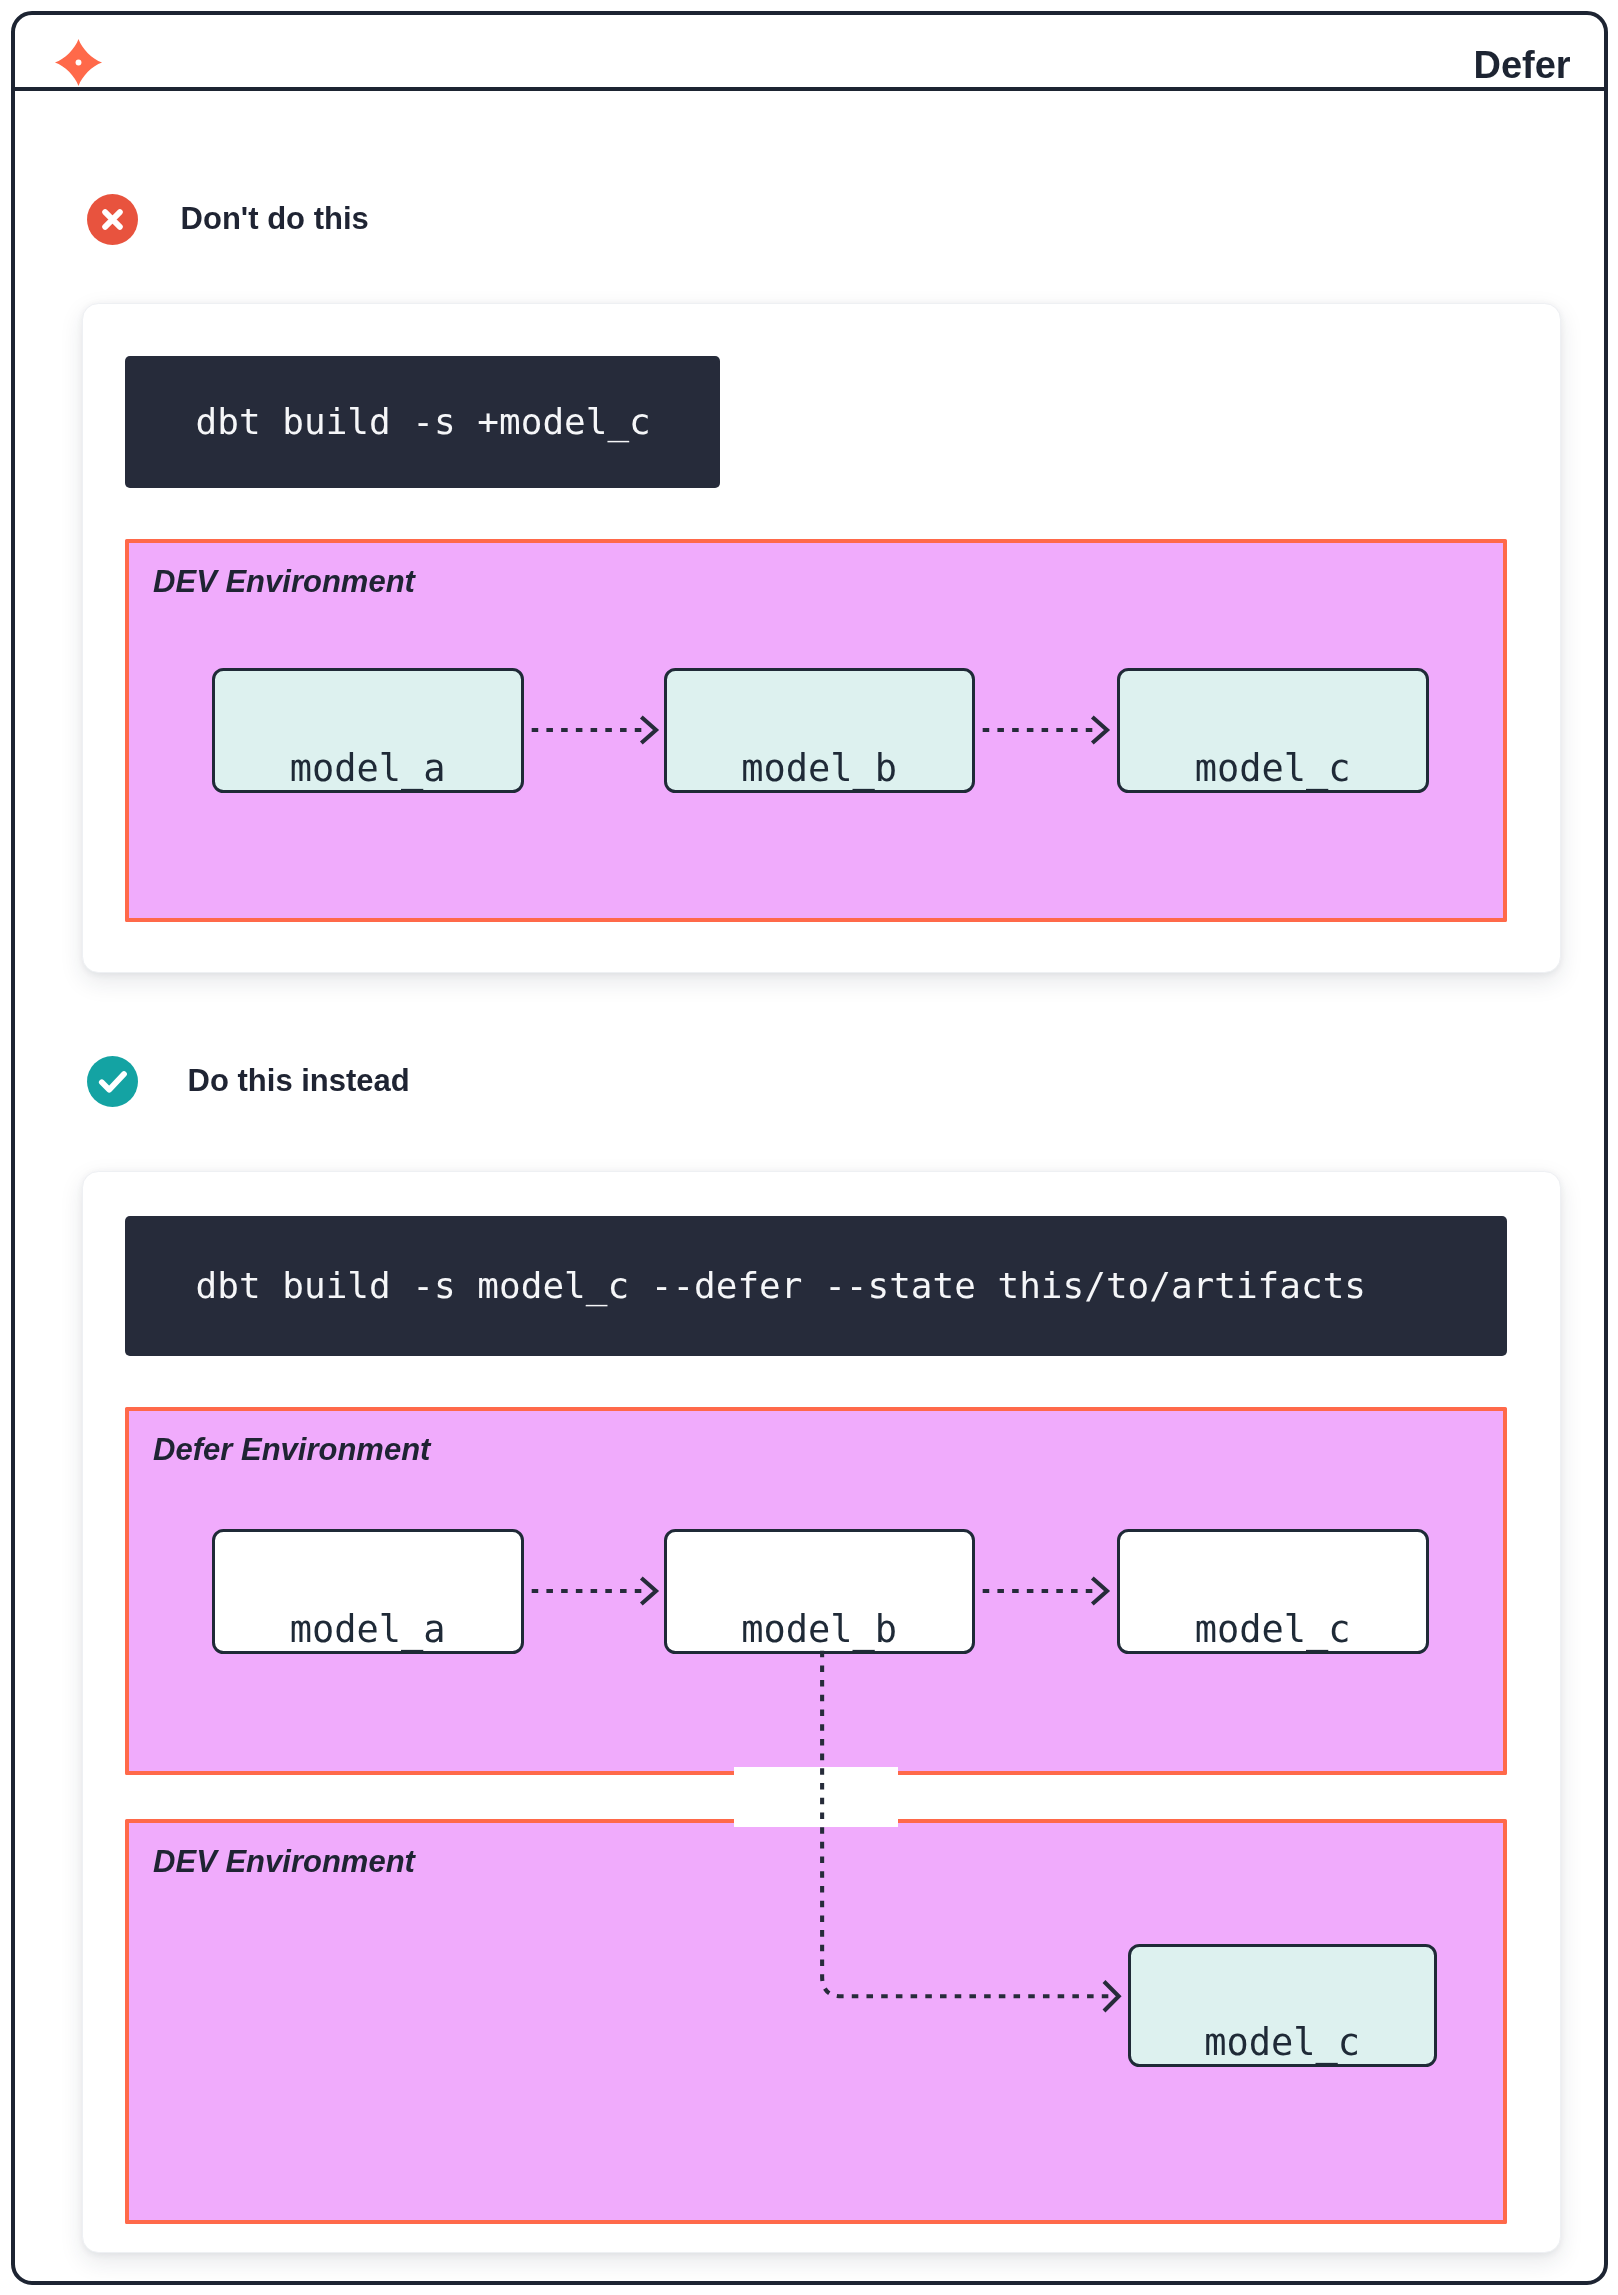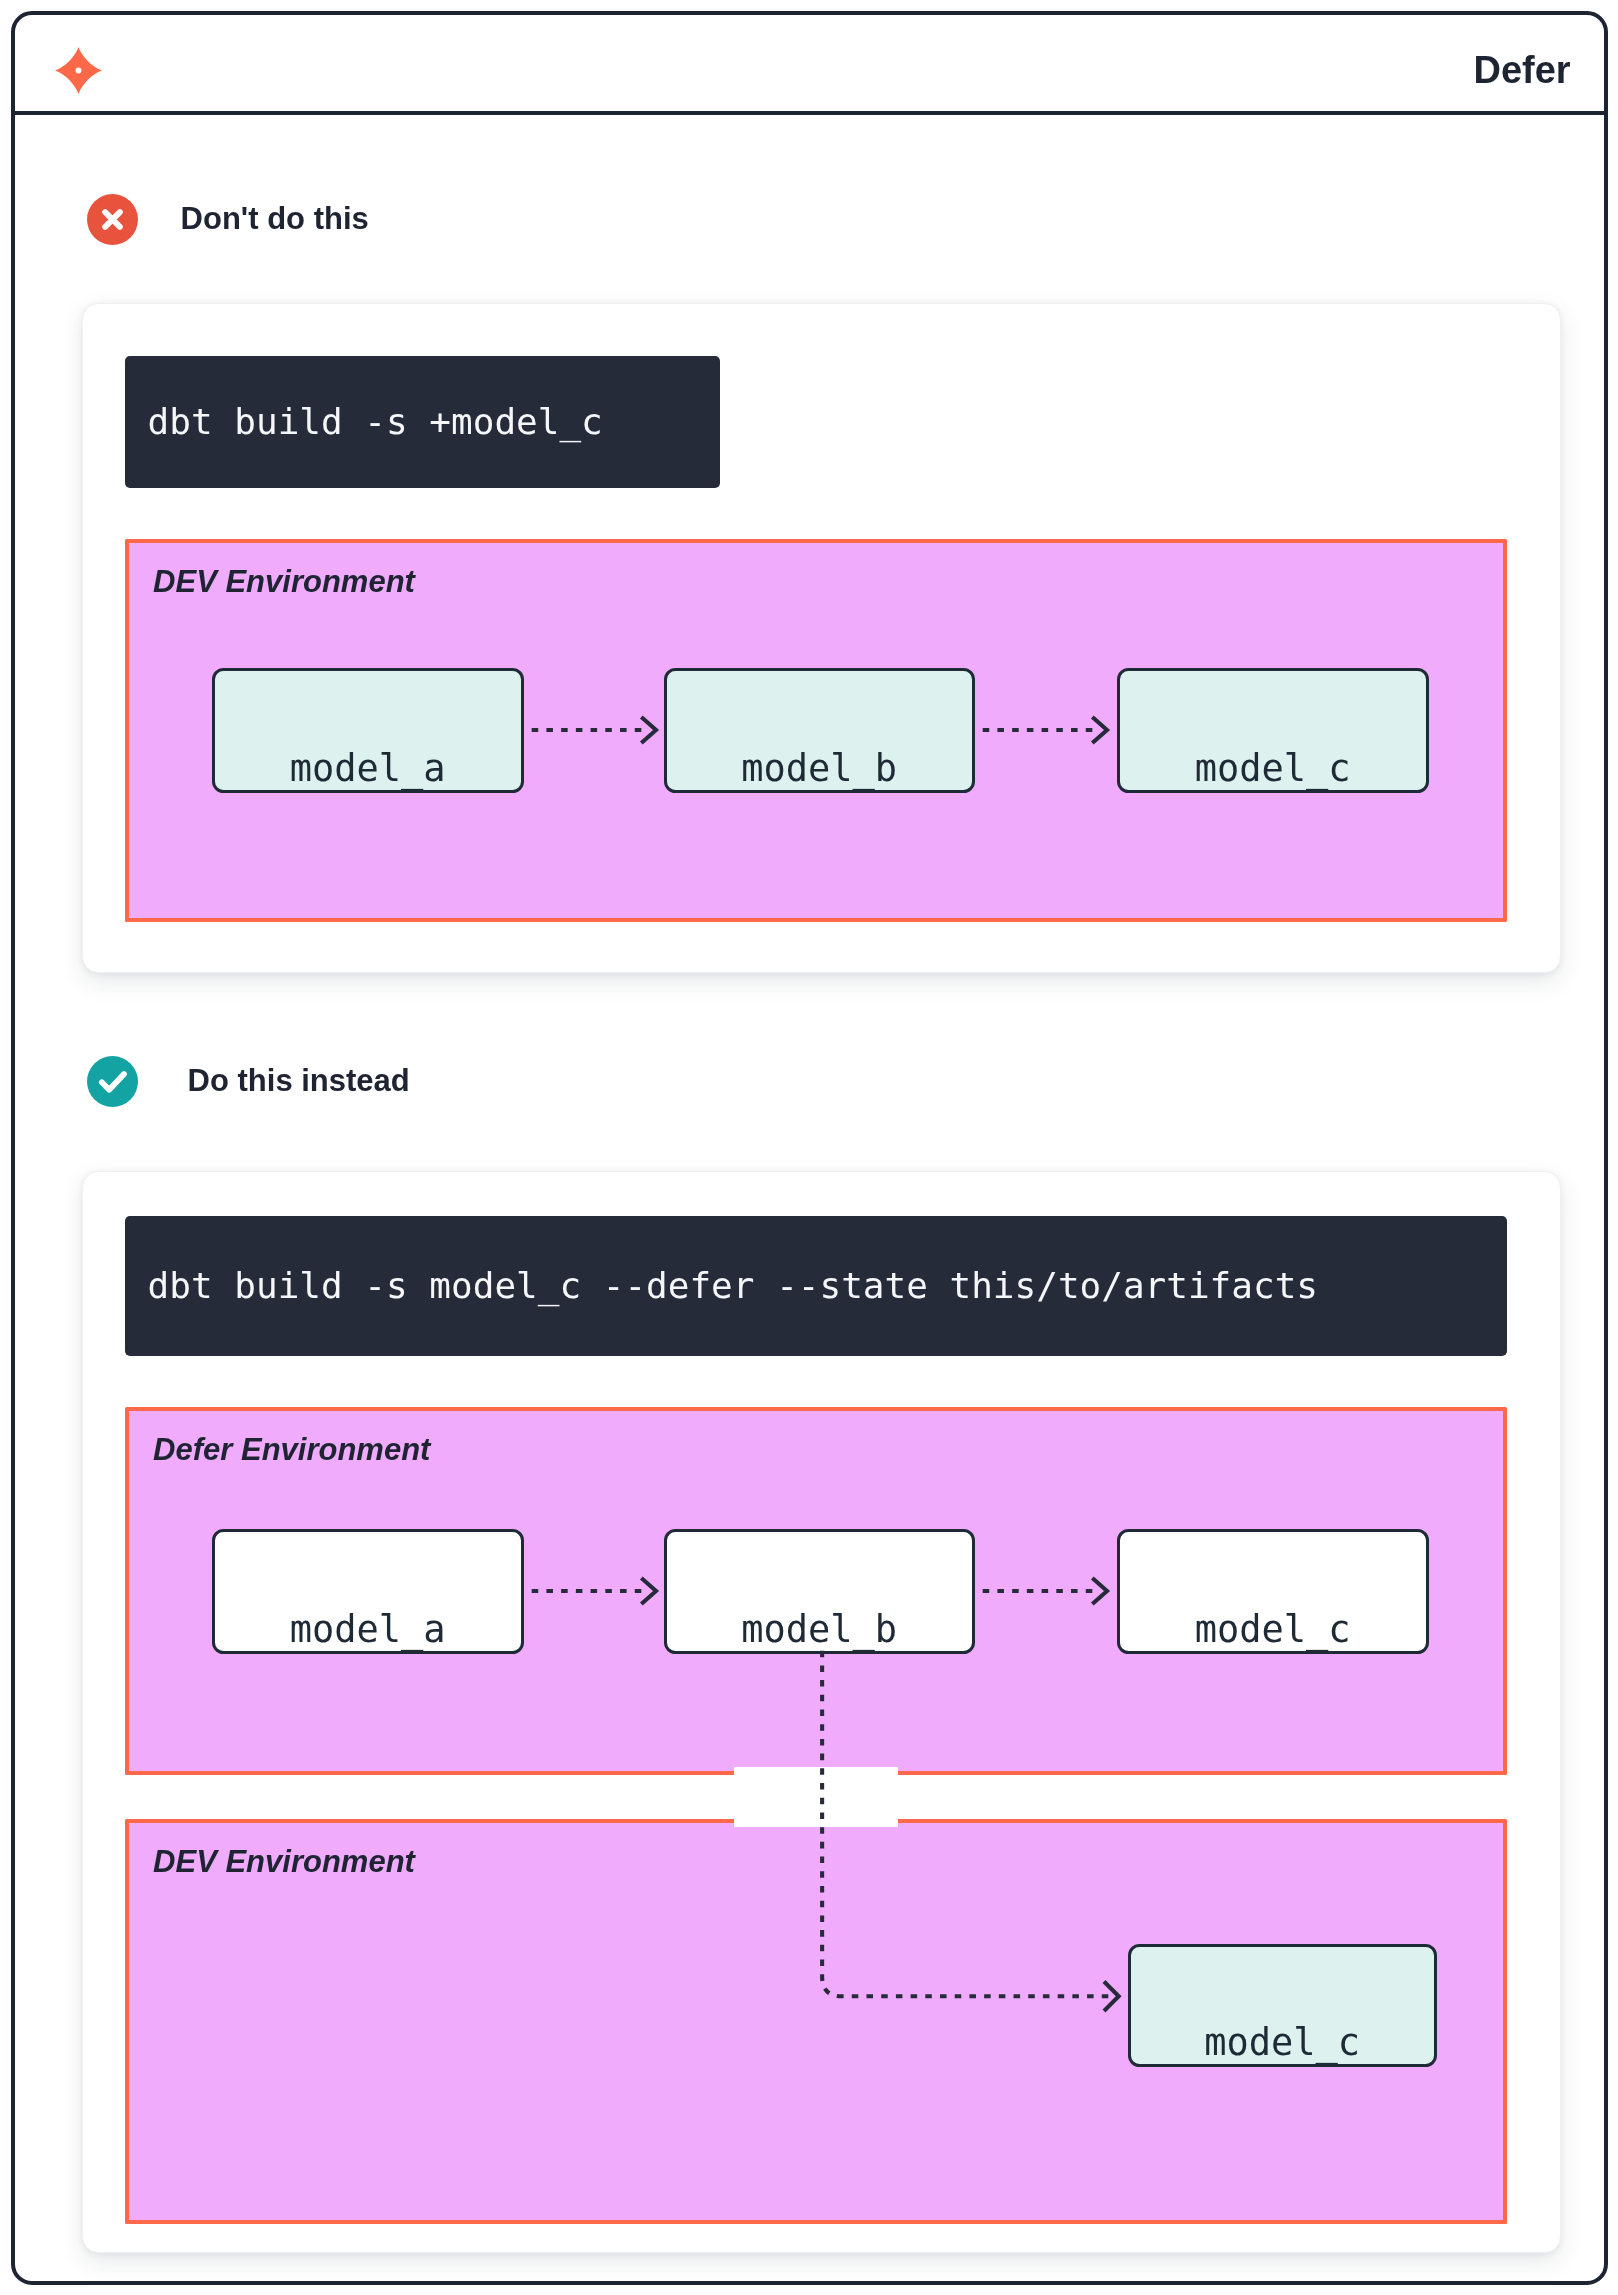--- a/index.html
+++ b/index.html
@@ -3,22 +3,22 @@
 <meta charset="utf-8">
 <style>
   * { margin:0; padding:0; box-sizing:border-box; }
   html,body { width:1619px; height:2295px; background:#ffffff; overflow:hidden;
               font-family:"Liberation Sans", sans-serif; color:#1f2433; }
 
   .frame { position:absolute; left:10.6px; top:10.6px; width:1597px; height:2274px;
            border:4.1px solid #1d2432; border-radius:21px; background:#fff; }
 
   
-  .topbar { position:absolute; left:0; top:0; right:0; height:100px;
-            border-bottom:4.1px solid #1d2432; display:flex; align-items:center;
+  .topbar { position:absolute; left:0; top:0; right:0; height:76px;
+            border-bottom:4.1px solid #1d2432; display:flex; align-items:flex-end;
             padding:16px 33px 0 39px; }
   .logo { width:49px; height:49px; display:inline-block; }
   .title { margin-left:auto; font-size:38px; font-weight:700; color:#1d2432; }
 
   
   .badge { position:absolute; width:51px; height:51px; }
   .badge-dont { left:72px; top:179px; }
   .badge-do   { left:72px; top:1041px; }
   .heading { position:absolute; font-size:31px; font-weight:800; color:#1f2433;
              line-height:51px; }
@@ -27,21 +27,21 @@
 
   
   .card { position:absolute; left:67px; width:1479px; background:#fff;
           border-radius:16.3px; border:0.8px solid #eef0f3;
           box-shadow:0 8.2px 23px rgba(25,35,55,0.10), 0 1.6px 6.5px rgba(25,35,55,0.06); }
   .card1 { top:288px; height:670px; }
   .card2 { top:1156px; height:1082px; }
 
   
   .code { position:absolute; background:#262b3a; border-radius:4.9px;
-          display:flex; align-items:center; padding-left:23px; }
+          display:flex; align-items:center; padding-left:71px; }
   .code-text { font-family:"DejaVu Sans Mono", monospace; font-size:36px;
                color:#f5f6f8; white-space:pre; }
   .code1 { left:42px; top:52px;  width:595px;  height:132px; }
   .code2 { left:42px; top:44px;  width:1382px; height:140px; }
 
   
   .env { position:absolute; border:4.1px solid #ff694a; background:#f0abfc; border-radius:1.6px; }
   .env1     { left:42px; top:235px; width:1382px; height:383px; }
   .env-prod { left:42px; top:235px; width:1382px; height:368px; }
   .env-dev  { left:42px; top:647px; width:1382px; height:405px; }

